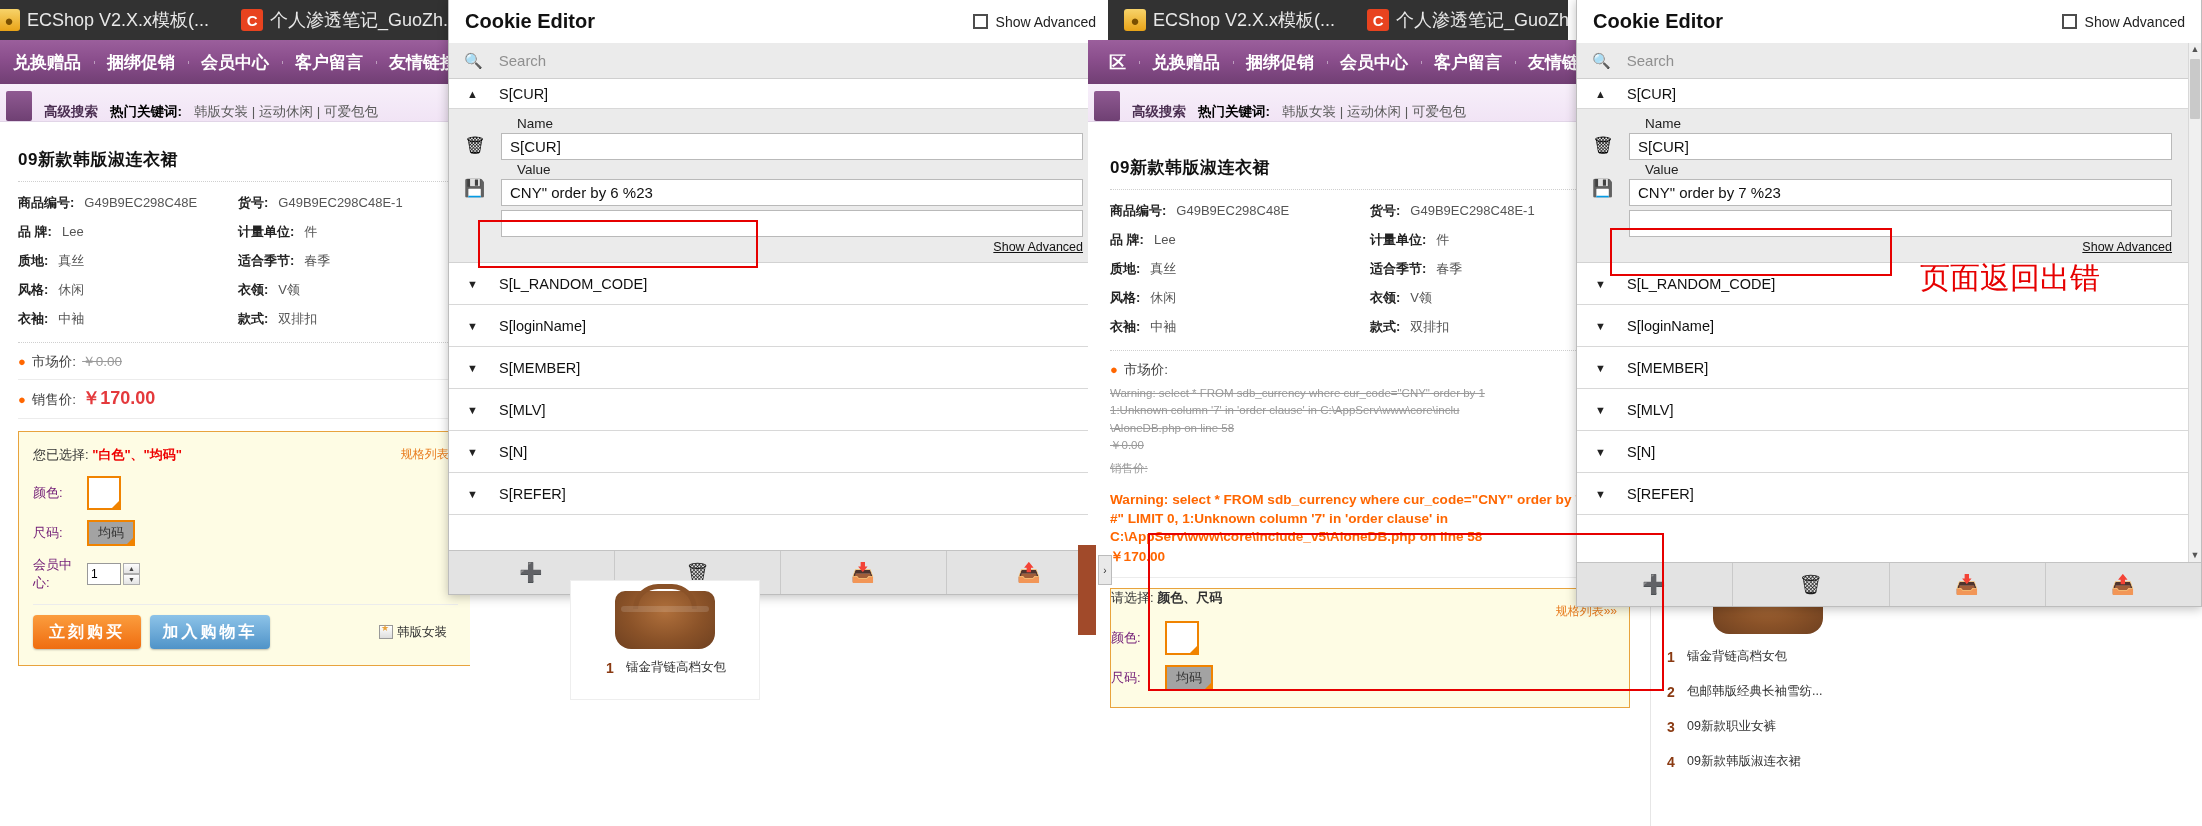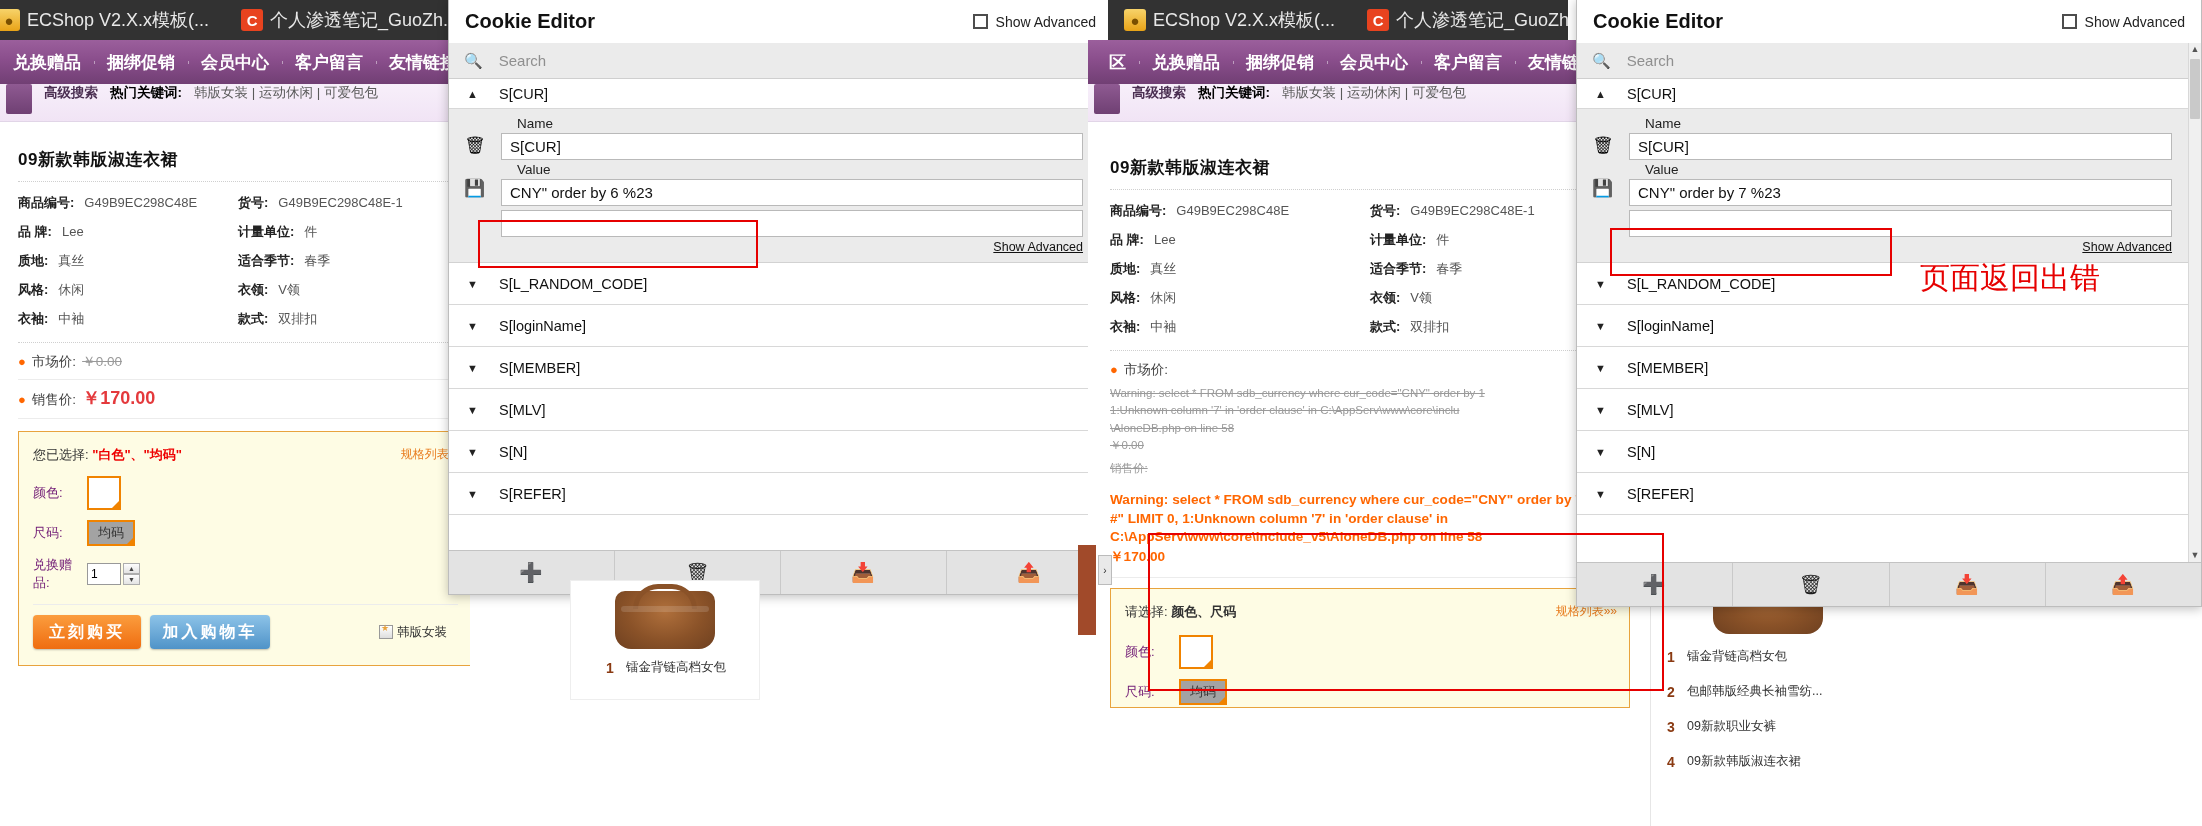--- a/index.html
+++ b/index.html
@@ -37,21 +37,21 @@
     display: flex; align-items: center; color: #fff;
     font-size: 17px; font-weight: bold; overflow: hidden;
   }
   .site-nav .ni { padding: 0 13px; white-space: nowrap; position: relative; }
   .site-nav .ni + .ni::before {
     content: ""; position: absolute; left: 0; top: 10px; bottom: 10px;
     width: 1px; background: rgba(255,255,255,.45);
   }
   .site-search {
     height: 38px; background: linear-gradient(#f7effa,#f1e4f5);
-    display: flex; align-items: flex-start; gap: 12px;
+    display: flex; align-items: flex-end; gap: 12px;
     padding-left: 6px; font-size: 13.5px; color: #4a3050; overflow: hidden;
     border-bottom: 1px solid #e1d5e7;
   }
   .site-search .adv { font-weight: bold; color: #4b2f52; white-space: nowrap;}
   .site-search .hot { color: #333; white-space: nowrap;}
   .site-search .hot b { color: #000; }
   .site-search .kw { color: #5a5a5a; }
   .purple-blob {
     width: 26px; height: 30px; flex: none;
     background: linear-gradient(#8f5a92,#6f4073);
@@ -281,21 +281,21 @@
 
         <div class="opt-row" style="margin-top:12px;">
           <span class="opt-label">颜色:</span>
           <span class="swatch"></span>
         </div>
         <div class="opt-row" style="margin-top:10px;">
           <span class="opt-label">尺码:</span>
           <span class="sizebtn">均码</span>
         </div>
         <div class="opt-row" style="margin-top:10px;">
-          <span class="opt-label">兑换赠品:</span>
+          <span class="opt-label">会员中心:</span>
           <span class="qty">
             <input type="text" value="1" style="">
             <span class="spin">
               <div>▲</div>
               <div>▼</div>
             </span>
           </span>
         </div>
         <div class="hr-lite" style="margin:12px 0 10px;"></div>
         <div style="display:flex; gap:9px;">
@@ -443,21 +443,21 @@
       </div>
       <div class="ghost" style="margin-top:6px;">销售价:</div>
 
       <div class="phpwarn" style="margin-top:14px; width:490px;">
         <span>Warning:</span><span class="dim"> select * FROM sdb_currency where cur_code="CNY" order by 7 #" LIMIT 0, 1:Unknown column '7' in 'order clause' in </span><span>C:\AppServ\www\core\include_v5\AloneDB.php</span><span class="dim"> on line 58</span>
         <div style="margin-top:2px;">￥170.00</div>
       </div>
 
       <div class="hr-lite" style="margin:10px 0 10px;"></div>
 
-      <div class="buybox" style="padding:14px; width:520px; height:120px; position:relative;">
+      <div class="buybox" style="width:520px; height:120px; position:relative;">
         <div class="sel-line">
           <span>请选择:</span>
           <b style="color:#333;">颜色、尺码</b>
         </div>
         <span class="specnote" style="position:absolute; right:12px; top:14px;">规格列表»»</span>
         <div class="opt-row" style="margin-top:14px;">
           <span class="opt-label">颜色:</span>
           <span class="swatch"></span>
         </div>
         <div class="opt-row" style="margin-top:10px;">

